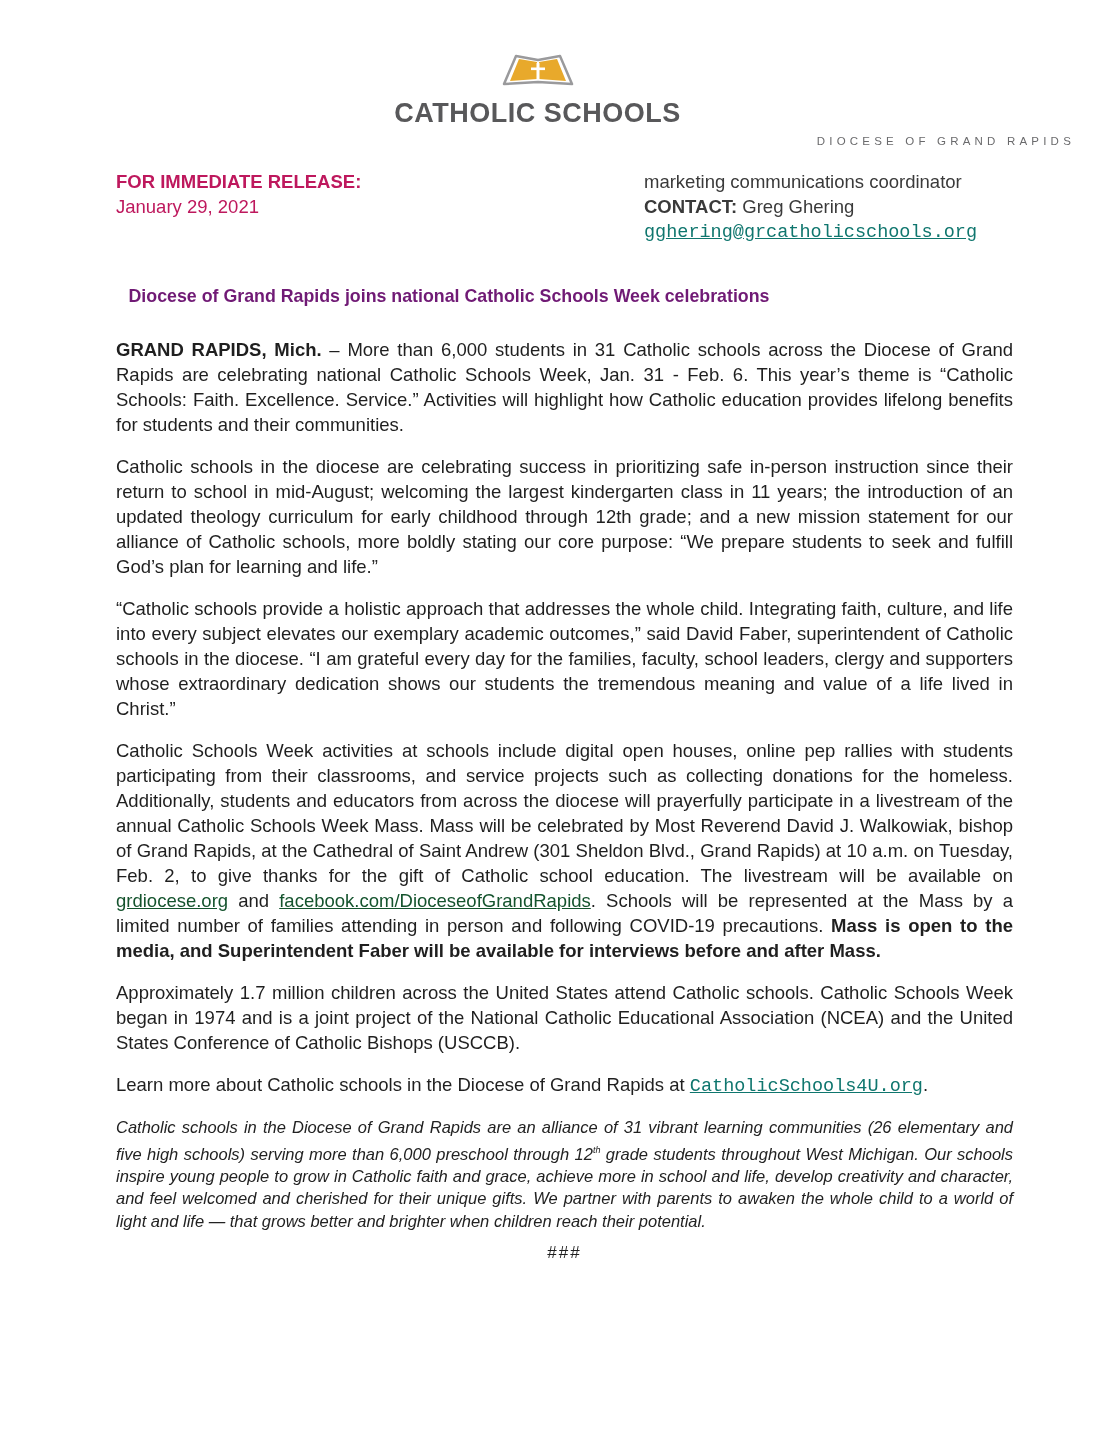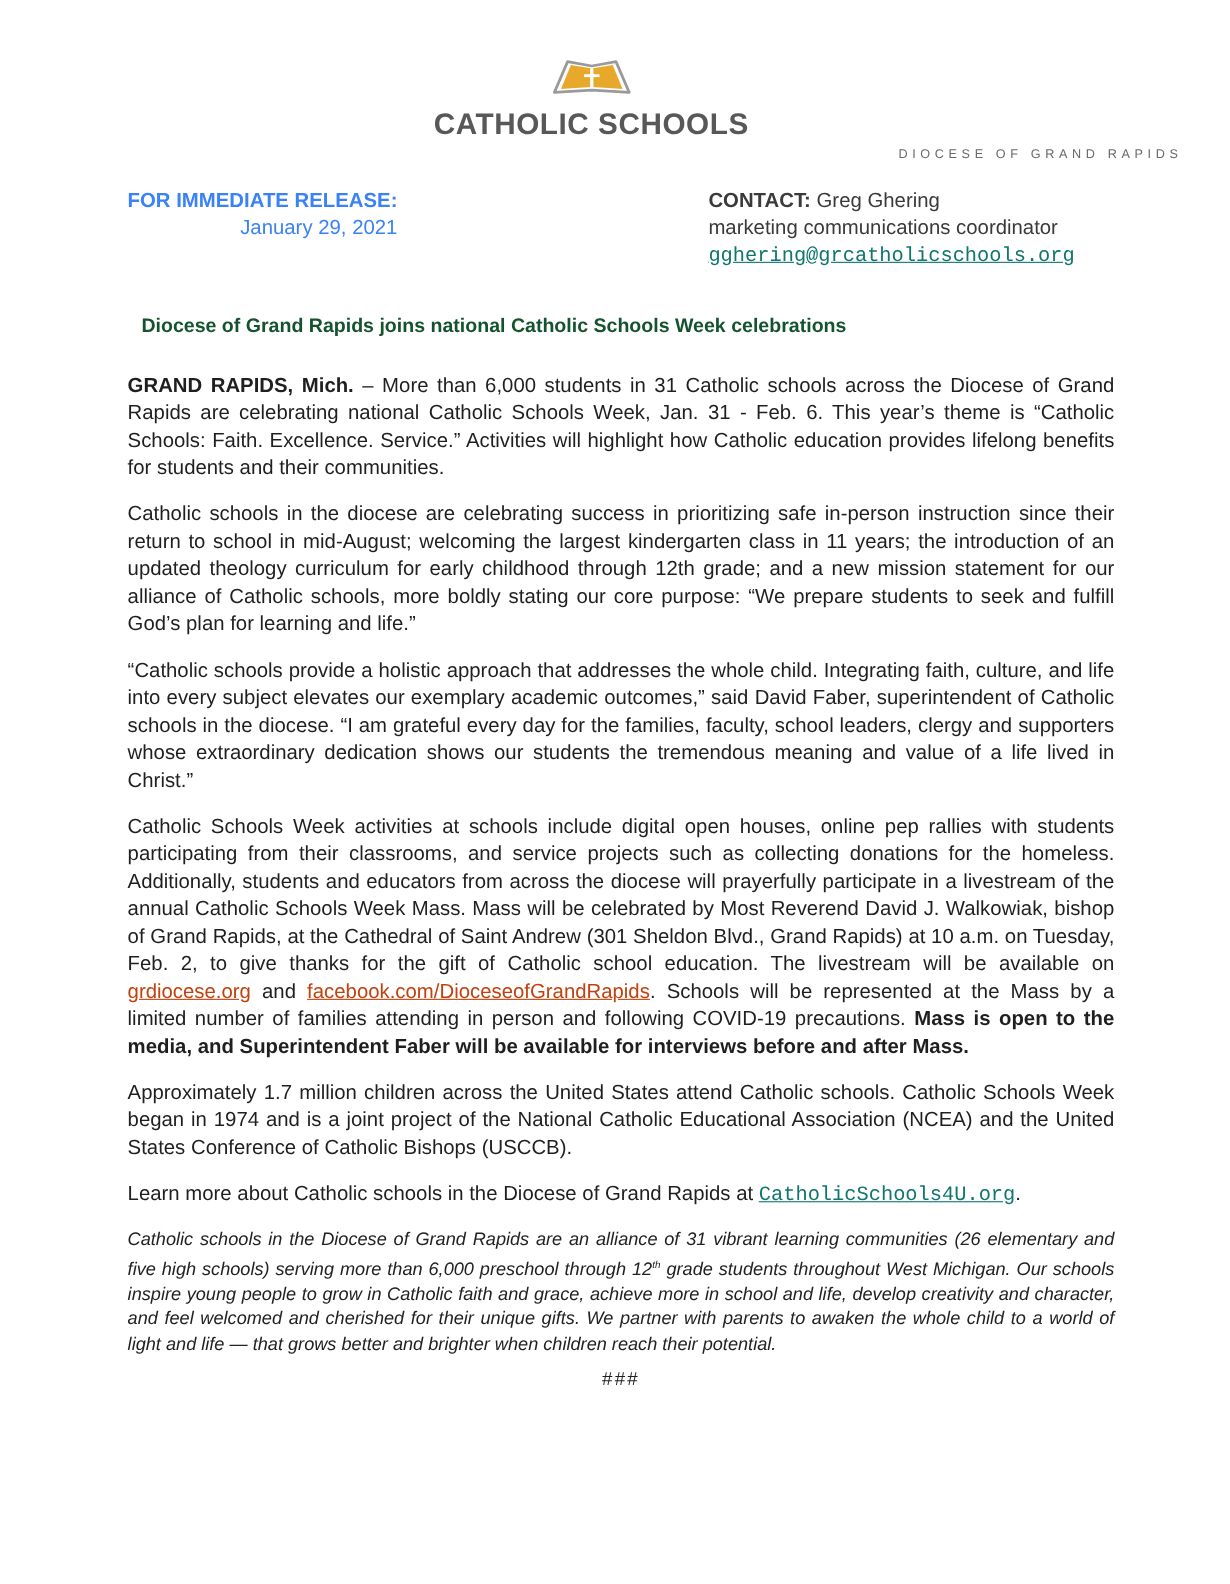--- a/index.html
+++ b/index.html
@@ -9,28 +9,28 @@
   }
   .logo { position: absolute; left: 0; top: 52px; width: 1075px; text-align: center; }
   .logo svg { display: block; margin: 0 auto; }
   .logo-title {
     margin-top: 10px; font-size: 27px; font-weight: bold; color: #58585a;
     letter-spacing: 0.5px;
   }
   .logo-sub {
     margin-top: 6px; font-size: 11.5px; color: #6a6a6c; letter-spacing: 4.2px; text-align: right;
   }
-  .header-left { position: absolute; left: 116px; top: 170px; font-size: 18.5px; line-height: 24.5px; color: #3b82f6; text-align: right; }
+  .header-left { position: absolute; left: 116px; top: 170px; font-size: 18.5px; line-height: 24.5px; color: #be185d; }
   .header-right { position: absolute; left: 644px; top: 170px; font-size: 18.5px; line-height: 24.5px; color: #3a3a3a; }
   .bold { font-weight: bold; }
   a, .link { color: #0f766e; text-decoration: underline; font-family: Liberation Mono, monospace; }
-  .link2 { color: #c2410c; text-decoration: underline; }
+  .link2 { color: #14532d; text-decoration: underline; }
   .headline {
     position: absolute; left: 0; top: 286px; width: 898px; text-align: center;
-    font-size: 17.8px; font-weight: bold; color: #14532d;
+    font-size: 17.8px; font-weight: bold; color: #701a75;
   }
   .body { position: absolute; left: 116px; top: 337px; width: 897px; }
   .body p {
     margin: 0 0 17px 0; font-size: 18.5px; line-height: 25px; text-align: justify; color: #1f1f1f;
   }
   .body p.boiler {
     font-style: italic; font-size: 16.5px; line-height: 22.6px; margin-top: 2px; color: #222;
   }
   .end { text-align: center; font-size: 17px; margin-top: -6px; letter-spacing: 2px; }
   sup { font-size: 9px; }
@@ -49,25 +49,25 @@
   <div class="logo-title">CATHOLIC SCHOOLS</div>
   <div class="logo-sub">DIOCESE OF GRAND RAPIDS</div>
 </div>
 
 <div class="header-left">
   <div class="bold">FOR IMMEDIATE RELEASE:</div>
   <div>January 29, 2021</div>
 </div>
 
 <div class="header-right">
+  <div>marketing communications coordinator</div>
   <div>
     <span class="bold">CONTACT:</span>
     <span>Greg Ghering</span>
   </div>
-  <div>marketing communications coordinator</div>
   <div><a class="link">gghering@grcatholicschools.org</a></div>
 </div>
 
 <div class="headline">Diocese of Grand Rapids joins national Catholic Schools Week celebrations</div>
 
 <div class="body">
   <p><span class="bold">GRAND RAPIDS, Mich.</span><span> – More than 6,000 students in 31 Catholic schools across the Diocese of Grand Rapids are celebrating national Catholic Schools Week, Jan. 31 - Feb. 6. This year’s theme is “Catholic Schools: Faith. Excellence. Service.” Activities will highlight how Catholic education provides lifelong benefits for students and their communities.</span></p>
   <p>Catholic schools in the diocese are celebrating success in prioritizing safe in-person instruction since their return to school in mid-August; welcoming the largest kindergarten class in 11 years; the introduction of an updated theology curriculum for early childhood through 12th grade; and a new mission statement for our alliance of Catholic schools, more boldly stating our core purpose: “We prepare students to seek and fulfill God’s plan for learning and life.”</p>
   <p>“Catholic schools provide a holistic approach that addresses the whole child. Integrating faith, culture, and life into every subject elevates our exemplary academic outcomes,” said David Faber, superintendent of Catholic schools in the diocese. “I am grateful every day for the families, faculty, school leaders, clergy and supporters whose extraordinary dedication shows our students the tremendous meaning and value of a life lived in Christ.”</p>
   <p><span>Catholic Schools Week activities at schools include digital open houses, online pep rallies with students participating from their classrooms, and service projects such as collecting donations for the homeless. Additionally, students and educators from across the diocese will prayerfully participate in a livestream of the annual Catholic Schools Week Mass. Mass will be celebrated by Most Reverend David J. Walkowiak, bishop of Grand Rapids, at the Cathedral of Saint Andrew (301 Sheldon Blvd., Grand Rapids) at 10 a.m. on Tuesday, Feb. 2, to give thanks for the gift of Catholic school education. The livestream will be available on </span><span class="link2">grdiocese.org</span><span> and </span><span class="link2">facebook.com/DioceseofGrandRapids</span><span>. Schools will be represented at the Mass by a limited number of families attending in person and following COVID-19 precautions. </span><span class="bold">Mass is open to the media, and Superintendent Faber will be available for interviews before and after Mass.</span></p>

